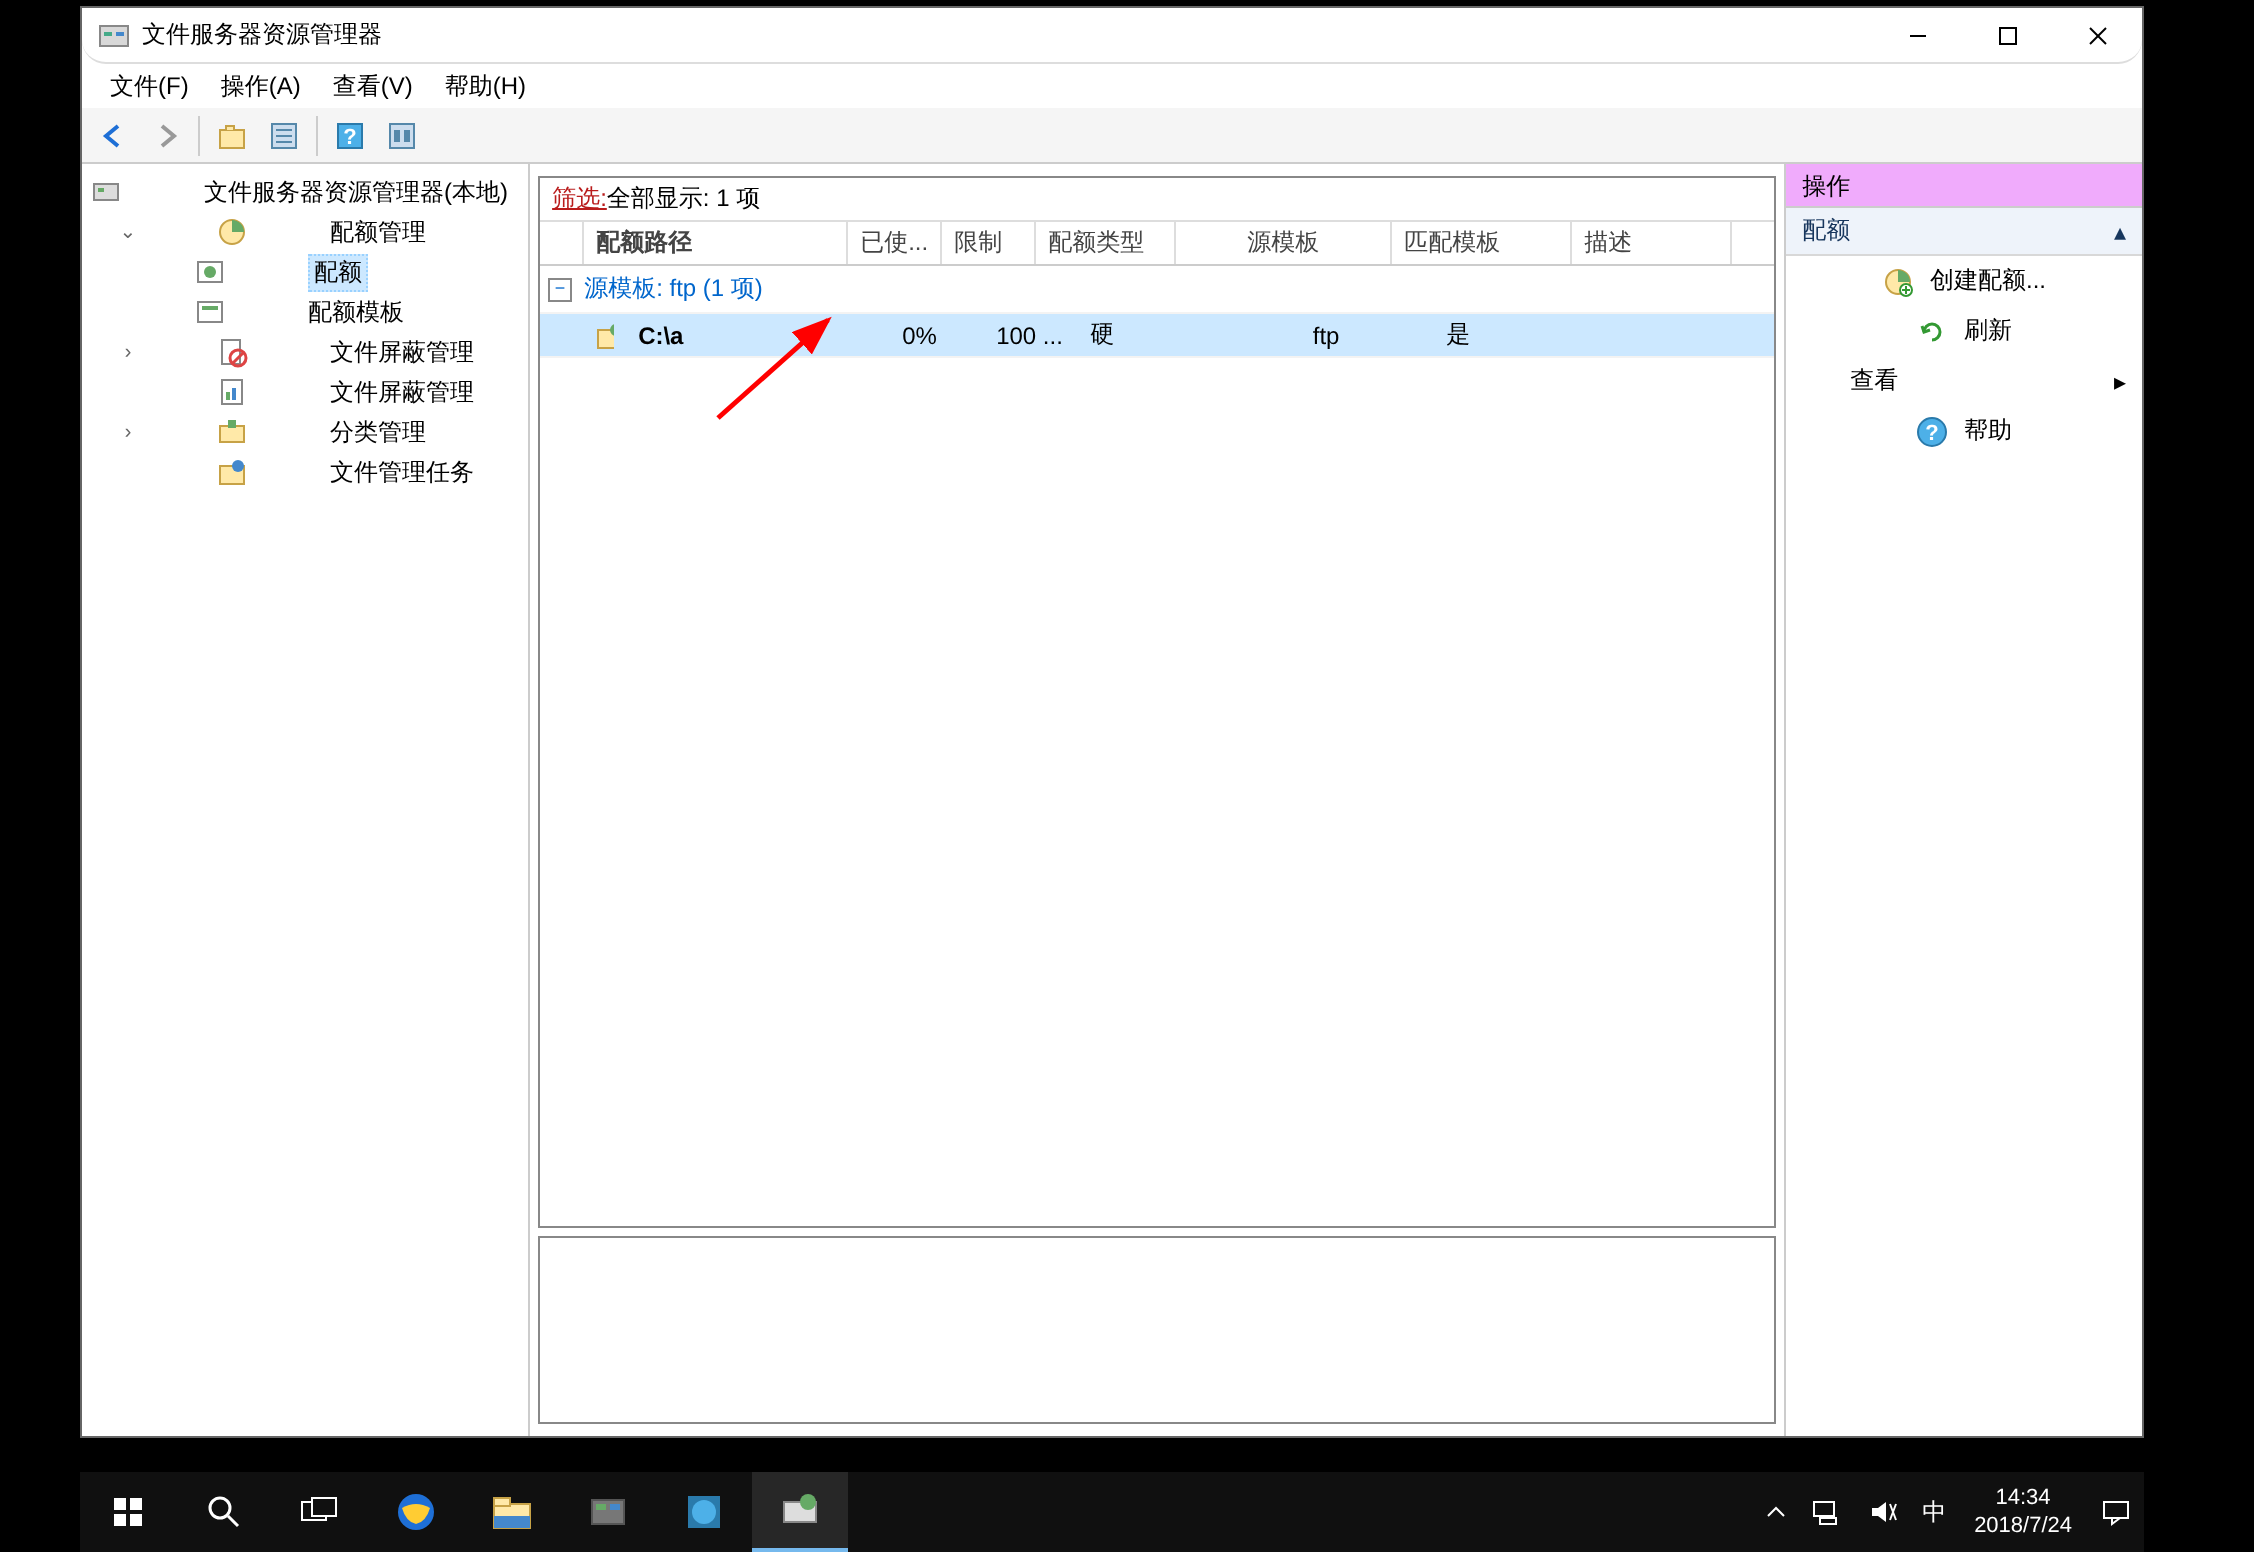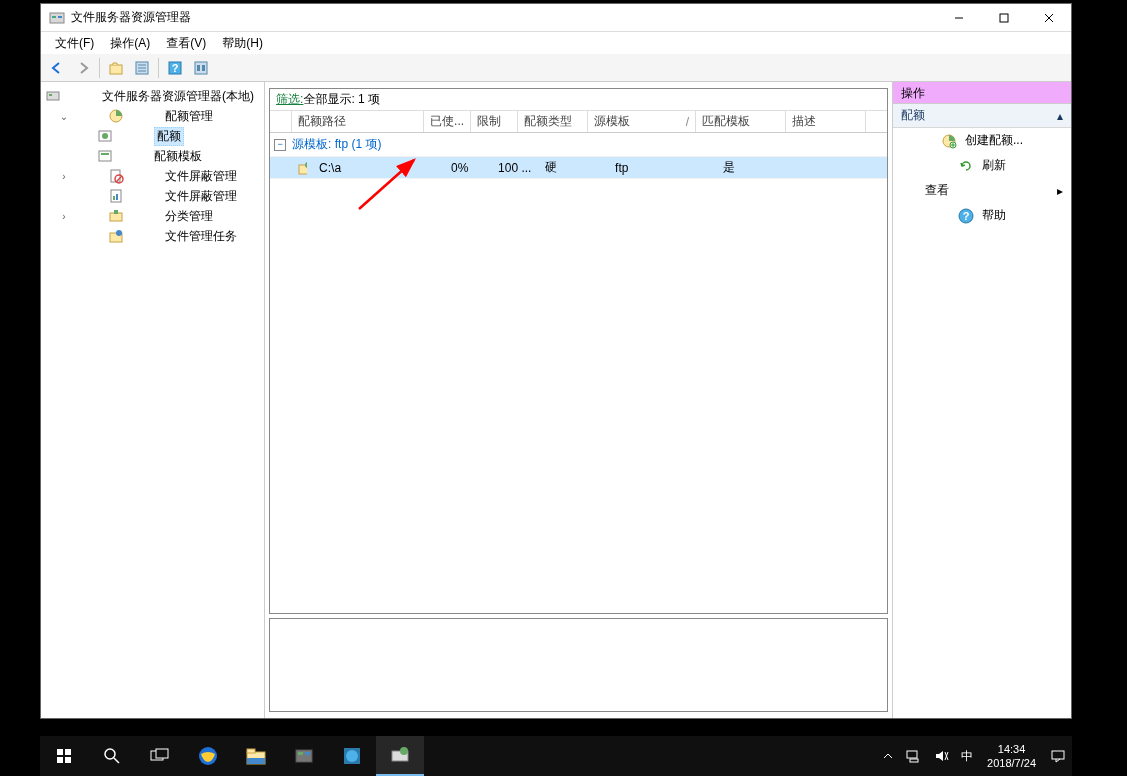--- a/index.html
+++ b/index.html
@@ -1,18 +1,18 @@
 <!DOCTYPE html>
 <html><head>
 <meta charset="utf-8">
 <style>
 * { box-sizing: border-box; margin: 0; padding: 0; }
 body { font-family: "Microsoft YaHei", "Segoe UI", Tahoma, sans-serif; font-size: 12px; background: #000; width: 1127px; height: 776px; overflow: hidden; position: relative; }
 .window { position: absolute; left: 40px; top: 3px; width: 1032px; height: 716px; background: #fff; border: 1px solid #666; display: flex; flex-direction: column; }
-.titlebar { height: 28px; display: flex; align-items: center; padding: 0 0 0 8px; background: #fff; border-bottom: 1px solid #ddd; }
+.titlebar { height: 28px; display: flex; align-items: center; padding: 0 0 0 8px; background: #fff; border-bottom: 1px solid #ddd; border-radius: 12px; }
 .titlebar-icon { width: 16px; height: 16px; margin-right: 6px; }
 .titlebar-title { flex: 1; font-size: 12px; }
 .titlebar-buttons { display: flex; }
 .titlebar-btn { width: 45px; height: 28px; display: flex; align-items: center; justify-content: center; cursor: default; }
 .menubar { height: 22px; display: flex; align-items: center; padding: 0 6px; background: #fff; }
 .menu-item { padding: 2px 8px; cursor: default; }
 .toolbar { height: 28px; display: flex; align-items: center; padding: 0 4px; gap: 2px; background: #f5f5f5; border-bottom: 1px solid #ccc; }
 .tool-btn { width: 24px; height: 24px; display: flex; align-items: center; justify-content: center; cursor: default; border: 1px solid transparent; }
 .tool-sep { width: 1px; height: 20px; background: #ccc; margin: 0 2px; }
 .body-area { flex: 1; display: flex; overflow: hidden; }
@@ -21,21 +21,21 @@
 .tree-expander { width: 14px; height: 14px; display: inline-flex; align-items: center; justify-content: center; font-size: 10px; color: #666; margin-right: 0px; cursor: default; }
 .tree-icon { width: 16px; height: 16px; margin-right: 4px; display: inline-flex; align-items: center; justify-content: center; }
 .tree-indent-0 { padding-left: 2px; }
 .tree-indent-1 { padding-left: 14px; }
 .tree-indent-3 { padding-left: 54px; }
 .tree-label.selected { background: #cce8ff; border: 1px dotted #99d1ff; padding: 0 2px; }
 .center-panel { flex: 1; display: flex; flex-direction: column; border-right: 1px solid #ccc; }
 .center-top { flex: 1; border: 1px solid #888; margin: 6px 4px 2px 4px; display: flex; flex-direction: column; overflow: hidden; }
 .center-bottom { height: 94px; border: 1px solid #888; margin: 2px 4px 6px 4px; }
 .filter-row { height: 22px; display: flex; align-items: center; padding: 0 6px; border-bottom: 1px solid #ddd; }
-.filter-link { color: #15803d; text-decoration: underline; cursor: pointer; }
+.filter-link { color: #b91c1c; text-decoration: underline; cursor: pointer; }
 .grid-header { height: 22px; display: flex; background: #fff; border-bottom: 1px solid #ccc; }
 .grid-hcell { border-right: 1px solid #ddd; padding: 2px 6px; display: flex; align-items: center; font-size: 12px; color: #444; cursor: default; overflow: hidden; }
 .grid-body { flex: 1; overflow: auto; background: #fff; position: relative; }
 .group-row { height: 24px; display: flex; align-items: center; padding: 0 4px; color: #0066cc; border-bottom: 1px solid #f3f3f3; }
 .group-expander { width: 12px; height: 12px; border: 1px solid #888; display: inline-flex; align-items: center; justify-content: center; font-size: 9px; margin-right: 6px; line-height: 1; }
 .data-row { height: 22px; display: flex; align-items: center; border-bottom: 1px solid #f3f3f3; }
 .data-row.selected { background: #cce8ff; padding-left: 21px; }
 .data-cell { padding: 0 6px; display: flex; align-items: center; font-size: 12px; overflow: hidden; white-space: nowrap; }
 .actions-panel { width: 186px; display: flex; flex-direction: column; }
 .actions-header { height: 22px; background: #f0abfc; border-bottom: 1px solid #ccc; padding: 3px 8px; font-size: 12px; }
@@ -44,25 +44,25 @@
 .action-icon { width: 16px; height: 16px; margin-right: 8px; display: inline-flex; align-items: center; justify-content: center; }
 .arrow-annotation { position: absolute; pointer-events: none; }
 .taskbar { position: absolute; left: 40px; bottom: 0; right: 55px; height: 40px; background: #101010; display: flex; align-items: center; }
 .task-item { width: 48px; height: 40px; display: flex; align-items: center; justify-content: center; cursor: default; }
 .task-item.active { border-bottom: 2px solid #76b9ed; background: #272727; }
 .tray { margin-left: auto; display: flex; align-items: center; color: #fff; font-size: 11px; }
 .tray-item { padding: 0 6px; height: 40px; display: flex; align-items: center; justify-content: center; }
 .tray-clock { display: flex; flex-direction: column; align-items: center; padding: 0 8px; line-height: 14px; }
 svg { display: block; }
 .col0 { width: 22px; }
-.col1 { width: 132px; }
+.col1 { width: 132px; font-weight: bold; }
 .col2 { width: 47px; }
 .col3 { width: 47px; }
 .col4 { width: 70px; }
-.col5 { width: 108px; }
+.col5 { width: 108px; flex-direction: column; }
 .col6 { width: 90px; }
 .col7 { width: 80px; }
 </style>
 </head>
 <body>
 
 <div class="window">
 
   <div class="titlebar">
     <span class="titlebar-icon">

